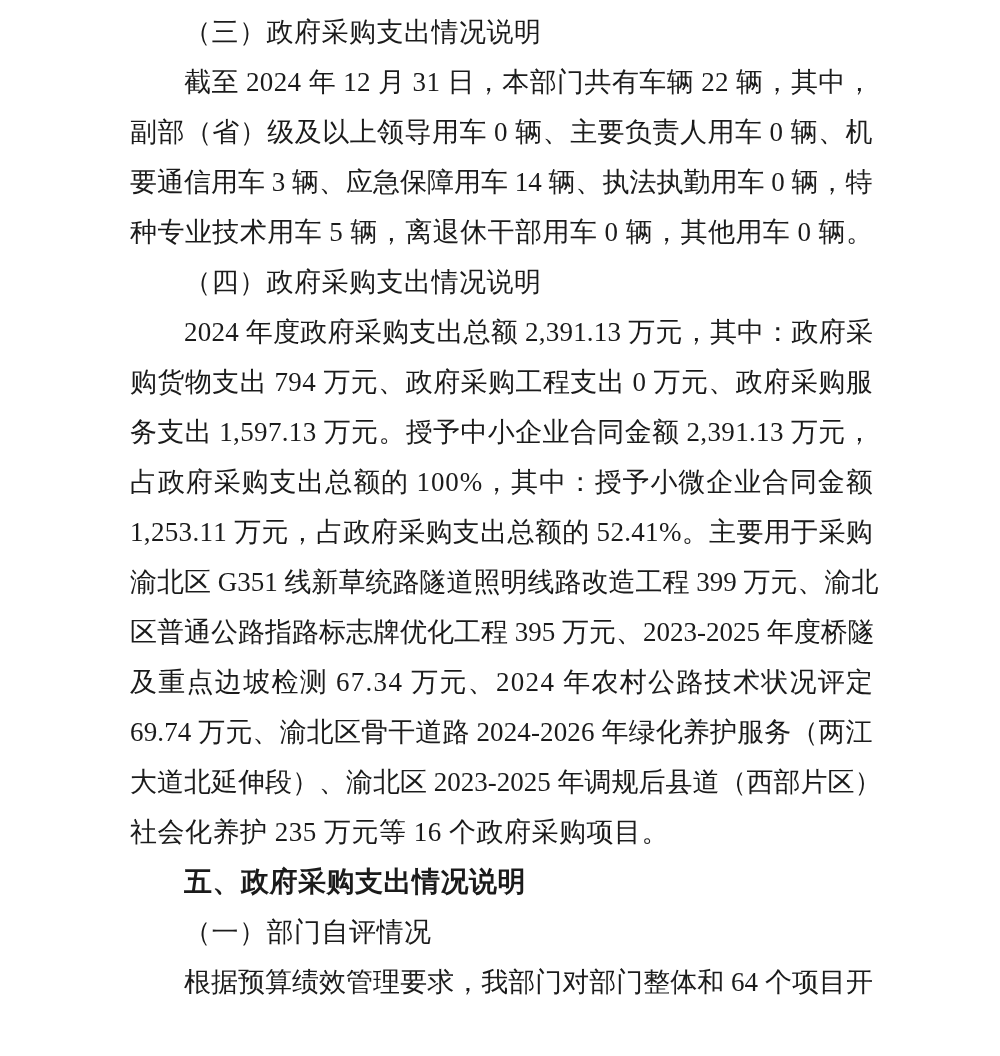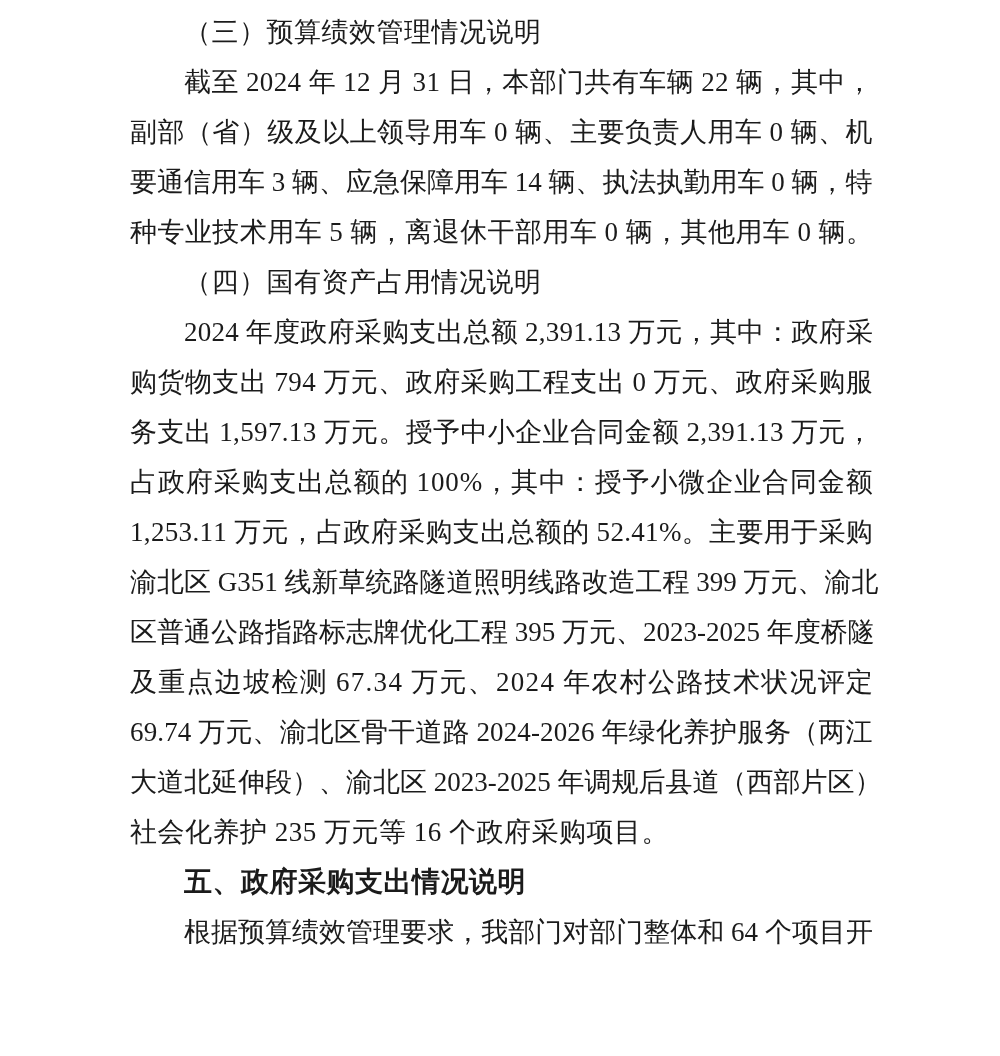--- a/index.html
+++ b/index.html
@@ -45,21 +45,21 @@
     font-weight: 700;
     font-size: 28px;
   }
 </style>
 </head>
 <body>
 
 <div class="page" style="background: rgb(255, 255, 255); color: rgb(27, 27, 27);">
   <div id="doc">
       <div class="section heading-kai">
-        <div class="line indent">（三）预算绩效管理情况说明</div>
+        <div class="line indent">（三）政府采购支出情况说明</div>
       </div>
       <div class="section paragraph">
         <div class="line indent just">
           <span>截</span>
           <span>至</span>
           <span>&nbsp;</span>
           <span>2</span>
           <span>0</span>
           <span>2</span>
           <span>4</span>
@@ -192,21 +192,21 @@
           <span>用</span>
           <span>车</span>
           <span>&nbsp;</span>
           <span>0</span>
           <span>&nbsp;</span>
           <span>辆</span>
           <span>。</span>
         </div>
       </div>
       <div class="section heading-kai">
-        <div class="line indent">（四）国有资产占用情况说明</div>
+        <div class="line indent">（四）政府采购支出情况说明</div>
       </div>
       <div class="section paragraph">
         <div class="line indent just">
           <span>2</span>
           <span>0</span>
           <span>2</span>
           <span>4</span>
           <span>&nbsp;</span>
           <span>年</span>
           <span>度</span>
@@ -564,20 +564,23 @@
           <span>部</span>
           <span>片</span>
           <span>区</span>
           <span>）</span>
         </div>
         <div class="line">社会化养护 235 万元等 16 个政府采购项目。</div>
       </div>
       <div class="section heading-bold">
         <div class="line indent">五、政府采购支出情况说明</div>
       </div>
+      <div class="section heading-kai">
+        <div class="line indent">（一）部门自评情况</div>
+      </div>
       <div class="section paragraph">
         <div class="line indent just">
           <span>根</span>
           <span>据</span>
           <span>预</span>
           <span>算</span>
           <span>绩</span>
           <span>效</span>
           <span>管</span>
           <span>理</span>

